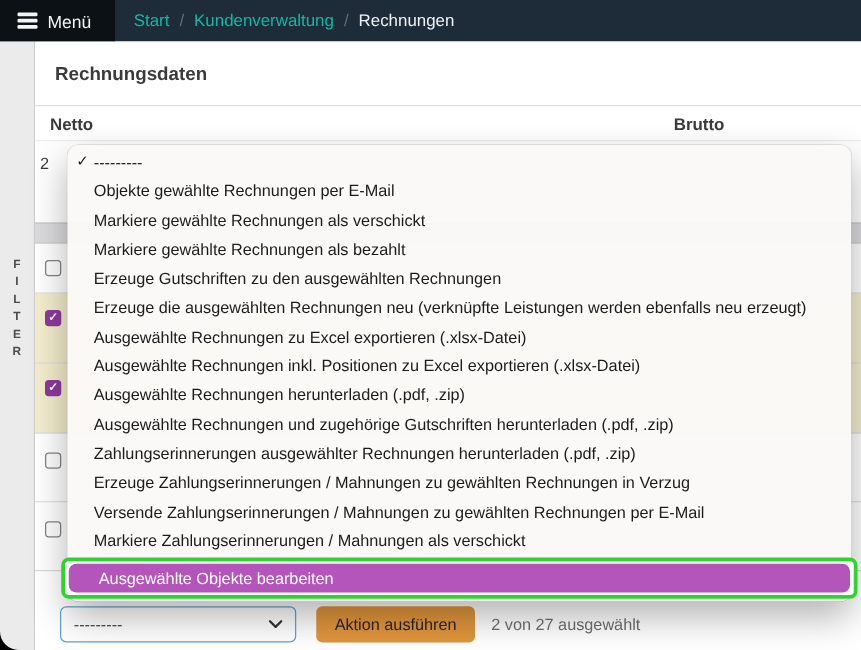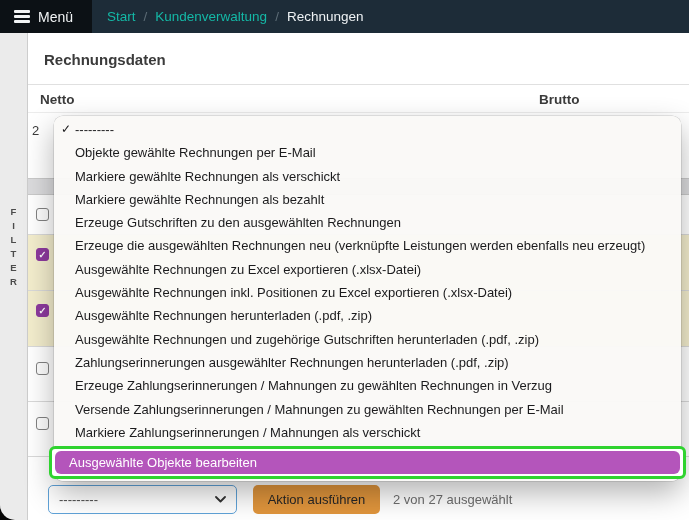--- a/index.html
+++ b/index.html
@@ -73,21 +73,21 @@
     position:relative; height:23.3px; line-height:23.3px; padding-left:21px;
     font-size:13px; color:#1b1b1d; white-space:nowrap; cursor:default;
   }
   .menu-item .check { position:absolute; left:7px; top:0; font-size:12px; color:#1b1b1d; }
   .green-box {
     margin:2px -5px 0 -5px; border:3px solid #2fd32f; border-radius:6px;
     background:#ffffff; padding:2px 3px;
   }
   .menu-item-highlighted {
     background:#b455bb; border-radius:6px; height:23px; line-height:23px;
-    padding-left:14px; color:#ffffff; font-size:13px; font-weight:500;
+    padding-left:24px; color:#ffffff; font-size:13px; font-weight:500;
     white-space:nowrap; cursor:pointer;
   }
   .action-select {
     position:absolute; left:48px; top:485px; width:189px; height:29px;
     background:#fff; border:1.5px solid #5fa2d8; border-radius:5px;
     display:flex; align-items:center; padding:0 10px; cursor:pointer; z-index:18;
   }
   .action-select .sel-value { flex:1; font-size:13px; color:#4a4a4a; }
   .action-select .chev { width:11px; height:7px; }
   .action-btn {

